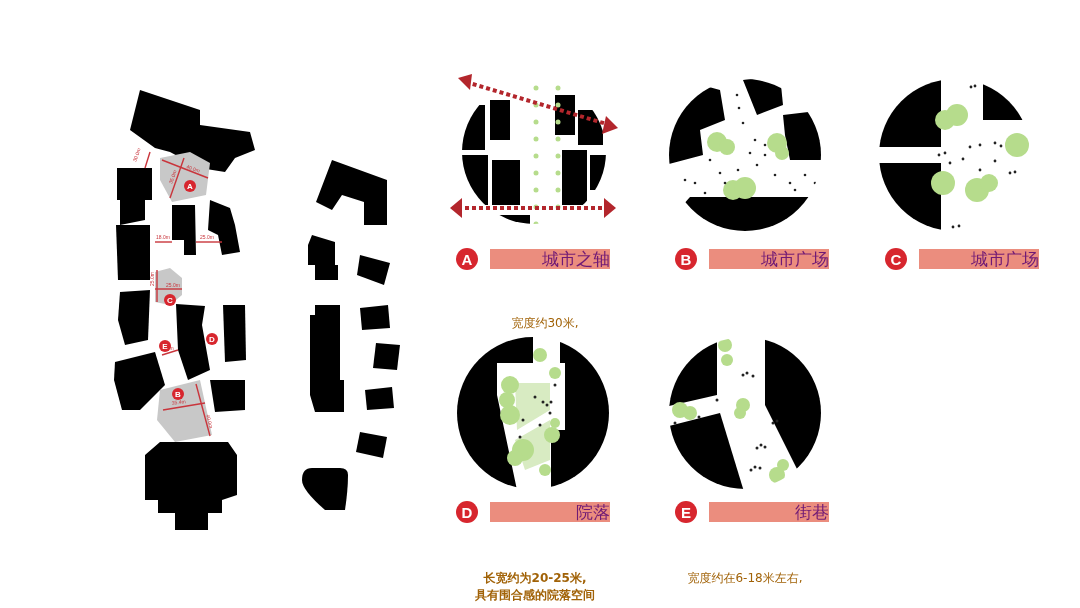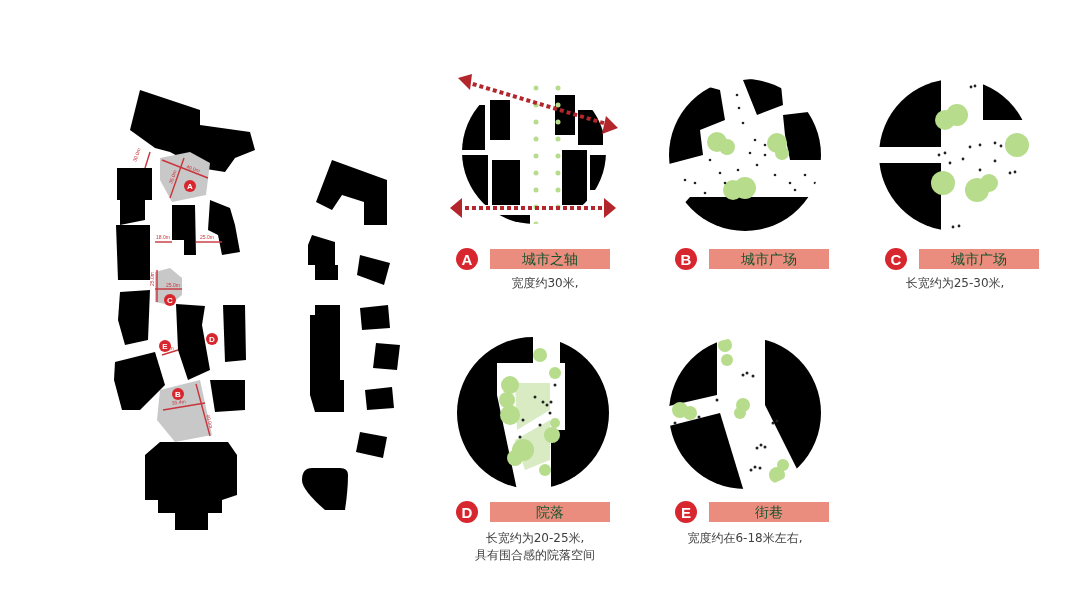--- a/index.html
+++ b/index.html
@@ -2,22 +2,22 @@
 <html><head>
 <meta charset="utf-8">
 <style>
   html,body{margin:0;padding:0;background:#ffffff;}
   body{width:1080px;height:608px;position:relative;overflow:hidden;font-family:"DejaVu Sans","Liberation Sans",sans-serif;color:#1a1a1a;}
   .abs{position:absolute;}
   svg{display:block;}
   .circle{position:absolute;}
   .label-row{position:absolute;display:flex;align-items:center;height:24px;}
   .badge{width:22px;height:22px;border-radius:50%;background:#d7262e;color:#fff;font-weight:bold;font-size:15px;display:flex;align-items:center;justify-content:center;font-family:"Liberation Sans",sans-serif;}
-  .title-box{margin-left:12px;width:120px;height:20px;background:#eb8d7e;color:#14532d;font-size:14px;text-align:center;line-height:20px;}
-  .desc{position:absolute;text-align:center;font-size:12px;line-height:17px;color:#404040;white-space:nowrap;}
+  .title-box{margin-left:12px;width:120px;height:20px;background:#eb8d7e;color:#701a75;font-size:17px;text-align:right;line-height:20px;}
+  .desc{position:absolute;text-align:center;font-size:12px;line-height:17px;color:#a16207;white-space:nowrap;margin-top:40px;}
   .dim{font-family:"Liberation Sans",sans-serif;font-size:5px;fill:#c9353c;}
 </style>
 </head>
 <body>
 
 <div class="abs" style="left:100px;top:80px;width:170px;height:460px;">
   <svg width="170" height="460" viewBox="0 0 170 460">
 
     <polygon points="40,10 100,30 100,45 150,52 155,70 135,78 125,92 100,88 70,72 55,68 30,50" fill="#000"></polygon>
 
@@ -256,21 +256,20 @@
           <circle cx="75" cy="88" r="1.4"></circle>
       </g>
     </g>
   </svg>
 </div>
 <div class="label-row" style="left:885px;top:247px;">
   <div class="badge">C</div>
   <div class="title-box">城市广场</div>
 </div>
 <div class="desc" style="left:870px;top:275px;width:170px;">
-  <div>长宽约为25-30米,</div>
 </div>
 
 <div class="circle" style="left:455px;top:335px;width:160px;height:160px;">
   <svg width="160" height="160" viewBox="0 0 160 160">
     <defs>
         <clipPath id="cd">
           <circle cx="78" cy="78" r="76"></circle>
         </clipPath>
       </defs>
     <g clip-path="url(#cd)">
@@ -302,21 +301,21 @@
           <circle cx="95" cy="78" r="1.5"></circle>
           <circle cx="65" cy="102" r="1.5"></circle>
       </g>
     </g>
   </svg>
 </div>
 <div class="label-row" style="left:456px;top:500px;">
   <div class="badge">D</div>
   <div class="title-box">院落</div>
 </div>
-<div class="desc" style="left:450px;top:530px;width:170px;">
+<div class="desc" style="left:450px;top:530px;width:170px;font-weight:bold;">
   <div>长宽约为20-25米,</div>
   <div>具有围合感的院落空间</div>
 </div>
 
 <div class="circle" style="left:665px;top:335px;width:160px;height:160px;">
   <svg width="160" height="160" viewBox="0 0 160 160">
     <defs>
         <clipPath id="ce">
           <circle cx="80" cy="78" r="76"></circle>
         </clipPath>

